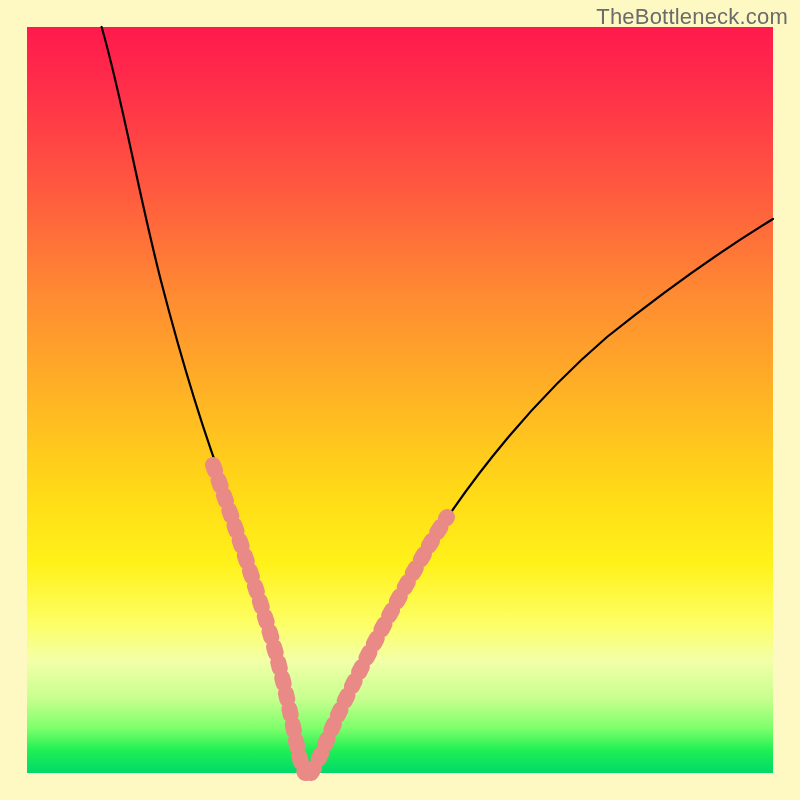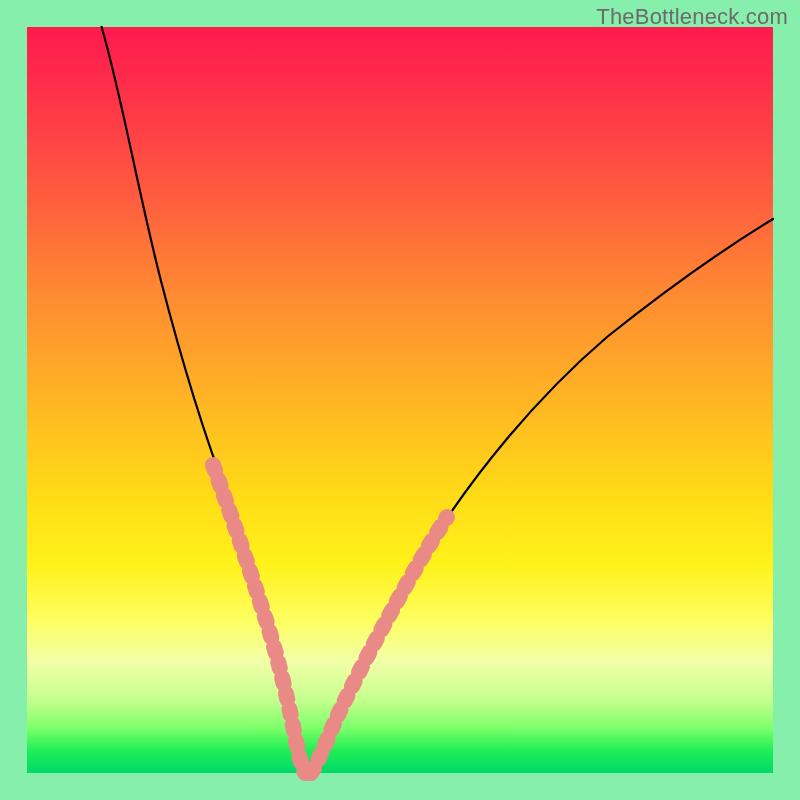--- a/index.html
+++ b/index.html
@@ -10,21 +10,21 @@
     background: #000;
     overflow: hidden;
     font-family: Arial, Helvetica, sans-serif;
   }
   .frame {
     position: absolute;
     left: 0;
     top: 0;
     width: 800px;
     height: 800px;
-    background: #86efac;
+    background: #fef9c3;
   }
   .plot-area {
     position: absolute;
     left: 27px;
     top: 27px;
     width: 746px;
     height: 746px;
     
     background: linear-gradient(
       to bottom,

